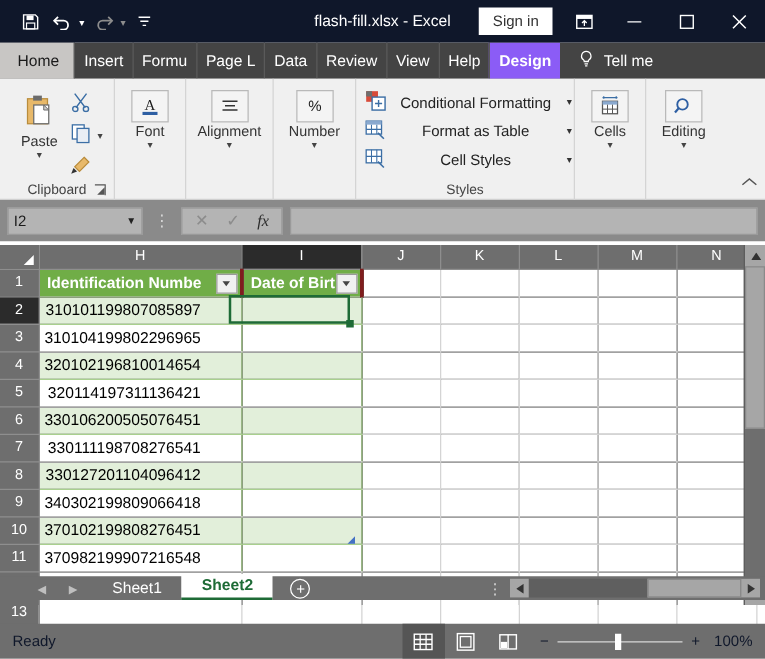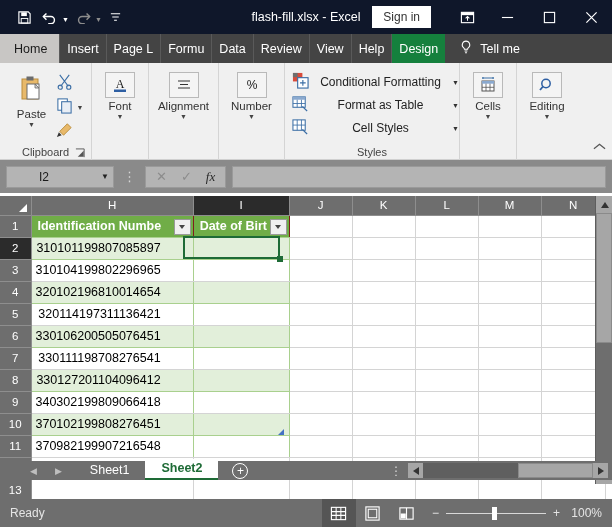--- a/index.html
+++ b/index.html
@@ -26,40 +26,40 @@
   .caret-sm { font-size: 7px; color: #fff; margin-left: -2px; margin-top: 5px; }
   .title-text {
     position: absolute; left: 0; right: 0; text-align: center;
     color: #ffffff; font-size: 12.5px; pointer-events: none;
   }
   .title-right {
     margin-left: auto; display: flex; align-items: center; height: 100%;
   }
   .signin {
     background: #ffffff; color: #333; font-size: 12px;
-    padding: 4px 11px; margin-right: 17px;
+    padding: 4px 11px; margin-right: 6px;
   }
   .ribbon-display, .win-btn {
     width: 38px; height: 34px; display: flex;
     align-items: center; justify-content: center; color: #ffffff;
   }
   .win-btn { width: 42px; }
 
   
   .tabsbar {
     height: 29px; background: #444444;
     display: flex; align-items: stretch; color: #ffffff; font-size: 12.5px;
   }
   .tab {
     display: flex; align-items: center; padding: 0 7px;
     border-left: 1px solid #5a5a5a; white-space: nowrap;
   }
   .tab:first-child { border-left: none; padding-left: 14px; padding-right: 12px; }
   .tab.active { background: #c8c6c4; color: #1a1a1a; border-left-color: #c8c6c4; }
-  .tab.dark-active { background: #15803d; }
+  .tab.dark-active { background: #8b5cf6; font-weight: bold; }
   .tellme-wrap { display: flex; align-items: center; gap: 7px; margin-left: 14px; }
   .share-wrap { display: flex; align-items: center; gap: 5px; margin-left: auto; margin-right: 12px; }
 
   
   .ribbon {
     height: 97px; background: #f0f0f0;
     display: flex; position: relative;
     border-bottom: 1px solid #d0d0d0;
   }
   .rgroup {
@@ -105,21 +105,21 @@
   
   .formulabar {
     height: 33px; background: #8a8a8a;
     display: flex; align-items: center; padding: 0 6px; gap: 6px;
   }
   .namebox {
     width: 108px; height: 22px; background: #b4b4b4;
     border: 1px solid #9a9a9a; display: flex; align-items: center;
     padding: 0 4px; font-size: 12px; color: #1a1a1a;
   }
-  .namebox .nb-text { flex: 1; margin-left: 28px; }
+  .namebox .nb-text { flex: 1; }
   .namebox .nb-caret { font-size: 8px; color: #222; }
   .fb-dots { color: #d8d8d8; font-size: 13px; padding: 0 3px; letter-spacing: 0; }
   .fb-icons {
     display: flex; align-items: center; gap: 14px;
     height: 22px; background: #b4b4b4; border: 1px solid #9a9a9a;
     padding: 0 10px;
   }
   .fb-icons span { color: #8c8c8c; font-size: 13px; }
   .fb-icons .fx { color: #2b2b2b; font-style: italic; font-size: 13px; font-family: "Liberation Serif", serif; }
   .fb-input {
@@ -150,21 +150,21 @@
   td.cell {
     background: #ffffff; border-right: 1px solid #d4d4d4;
     border-bottom: 1px solid #d4d4d4; font-size: 12.5px;
     color: #000; padding: 0 4px; overflow: hidden; white-space: nowrap;
   }
   td.cell.band { background: #e2efda; border-bottom-color: #a9d08e; border-right-color: #a9d08e; }
   td.cell.tbl { border-right-color: #a9d08e; }
   td.tblhead {
     background: #70ad47; color: #ffffff; font-weight: bold;
     font-size: 12.5px; padding: 0 0 0 6px;
-    border-right: 1px solid #7f1d1d; border-bottom: 1px solid #a9d08e;
+    border-right: 3px solid #7f1d1d; border-bottom: 1px solid #a9d08e;
     position: relative; overflow: hidden; white-space: nowrap;
   }
   .filterbtn {
     position: absolute; right: 2px; top: 3px;
     width: 17px; height: 16px; background: #f0f0f0;
     border: 1px solid #9a9a9a;
     display: flex; align-items: center; justify-content: center;
   }
   .filterbtn i {
     width: 0; height: 0; border-style: solid;
@@ -215,21 +215,21 @@
   .addsheet {
     width: 16px; height: 16px; border: 1.5px solid #ffffff; border-radius: 50%;
     color: #ffffff; font-size: 12px; display: flex;
     align-items: center; justify-content: center; line-height: 1;
   }
 
   
   .statusbar {
     position: absolute; left: 0; bottom: 0;
     width: 612px; height: 28px; background: #6e6e6e;
-    display: flex; align-items: center; color: #e5e5e5; font-size: 12px;
+    display: flex; align-items: center; color: #0f172a; font-size: 12px;
   }
   .status-left { padding-left: 10px; }
   .status-right { margin-left: auto; display: flex; align-items: center; height: 100%; }
   .viewbtn {
     width: 34px; height: 28px; display: flex;
     align-items: center; justify-content: center; color: #ffffff;
   }
   .viewbtn.active { background: #555555; }
   .zoomctl { display: flex; align-items: center; gap: 7px; padding: 0 8px; }
   .zoomline { width: 100px; height: 1px; background: #d8d8d8; position: relative; }
@@ -297,22 +297,22 @@
         <svg width="13" height="13" viewBox="0 0 14 14">
             <path d="M1.5 1.5 L12.5 12.5 M12.5 1.5 L1.5 12.5" stroke="#fff" stroke-width="1.3"></path>
           </svg>
       </div>
     </div>
   </div>
 
   <div class="tabsbar">
     <div class="tab active">Home</div>
     <div class="tab">Insert</div>
+    <div class="tab">Formu</div>
     <div class="tab">Page L</div>
-    <div class="tab">Formu</div>
     <div class="tab">Data</div>
     <div class="tab">Review</div>
     <div class="tab">View</div>
     <div class="tab">Help</div>
     <div class="tab dark-active">Design</div>
     <div class="tellme-wrap">
       <span>
         <svg width="14" height="15" viewBox="0 0 14 16">
             <path d="M7 1.2a4 4 0 0 0-2.4 7.2c.5.4.7.9.7 1.4h3.4c0-.5.2-1 .7-1.4A4 4 0 0 0 7 1.2z" fill="none" stroke="#fff" stroke-width="1.1"></path>
             <path d="M5.5 11.8h3M6 13.6h2" stroke="#fff" stroke-width="1.1"></path>

